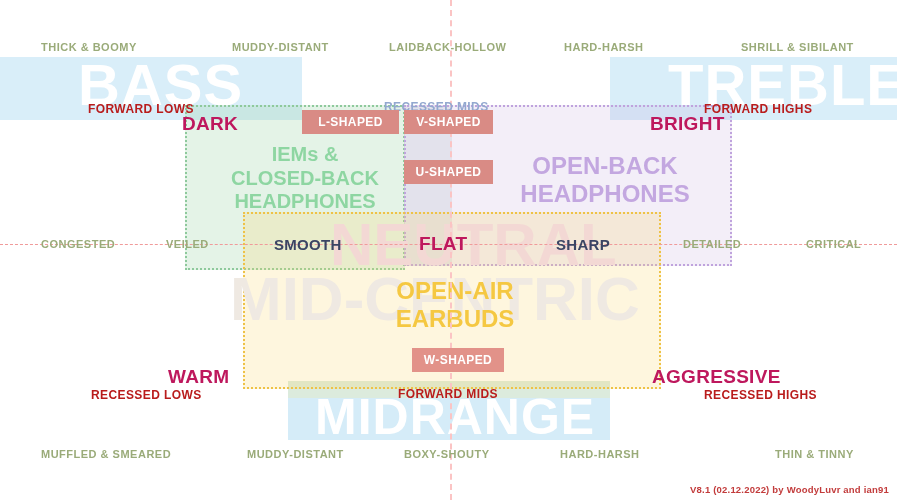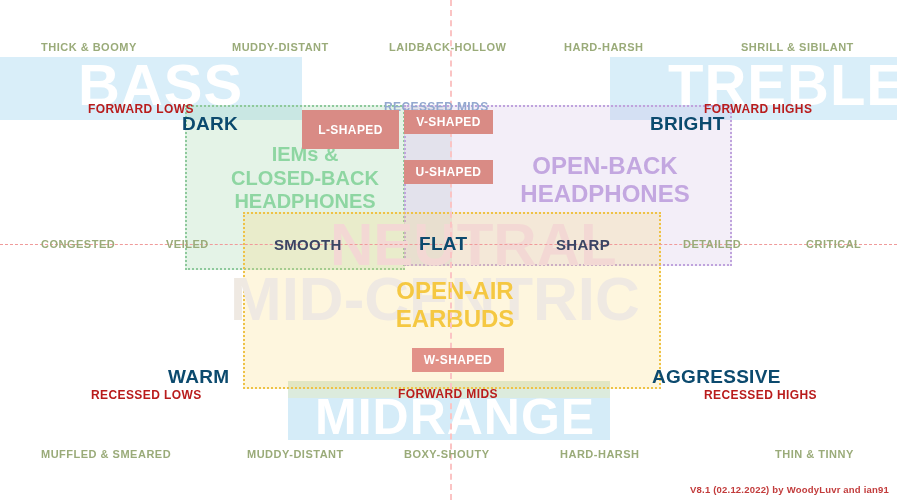--- a/index.html
+++ b/index.html
@@ -56,40 +56,40 @@
   .badge{
     position:absolute;
     background:#d98b85;
     color:#ffffff;
     font-size:12px;
     font-weight:bold;
     letter-spacing:.4px;
     display:flex;align-items:center;justify-content:center;
     white-space:nowrap;
   }
-  .badge-l {left:302px; top:110px; width:97px; height:39px;}
+  .badge-l {left:302px; top:110px; width:97px; height:24px;}
   .badge-v {left:404px; top:110px; width:89px; height:24px;}
   .badge-u {left:404px; top:160px; width:89px; height:24px;}
   .badge-w {left:400px; top:348px; width:92px; height:24px; background:#e29289;margin-left:12px;}
 
   
   .tint-grey{position:absolute;left:404px;top:105px;width:48px;height:161px;
              background:rgba(150,170,180,.18);}
 
   
   .axis-h{position:absolute;left:0;top:244px;width:897px;height:0;
           border-top:1px dashed #f09a9a;}
   .axis-v{position:absolute;left:450px;top:0;width:0;height:500px;
           border-left:2px dashed #fbc4c4;}
 
   
   .t{position:absolute;white-space:nowrap;}
 
   .t-olive  {color:#9aab79; font-size:11px; font-weight:bold; letter-spacing:.5px;}
-  .t-navy   {color:#0c4a6e; font-size:19px;   font-weight:bold; letter-spacing:.3px;}
+  .t-navy   {color:#be185d; font-size:19px;   font-weight:bold; letter-spacing:.3px;}
   .t-navys  {color:#3b4464; font-size:15px;   font-weight:bold; letter-spacing:.3px;}
   .t-blue   {color:#b91c1c; font-size:12px;   font-weight:bold; letter-spacing:.4px;}
   .t-bluem  {color:#93a8cf; font-size:12px;   font-weight:bold; letter-spacing:.4px;}
 
   .foot{position:absolute;right:8px;bottom:5px;color:#c23b3b;
         font-size:9.5px;font-weight:bold;letter-spacing:.2px;}
 </style>
 </head>
 <body>
 

